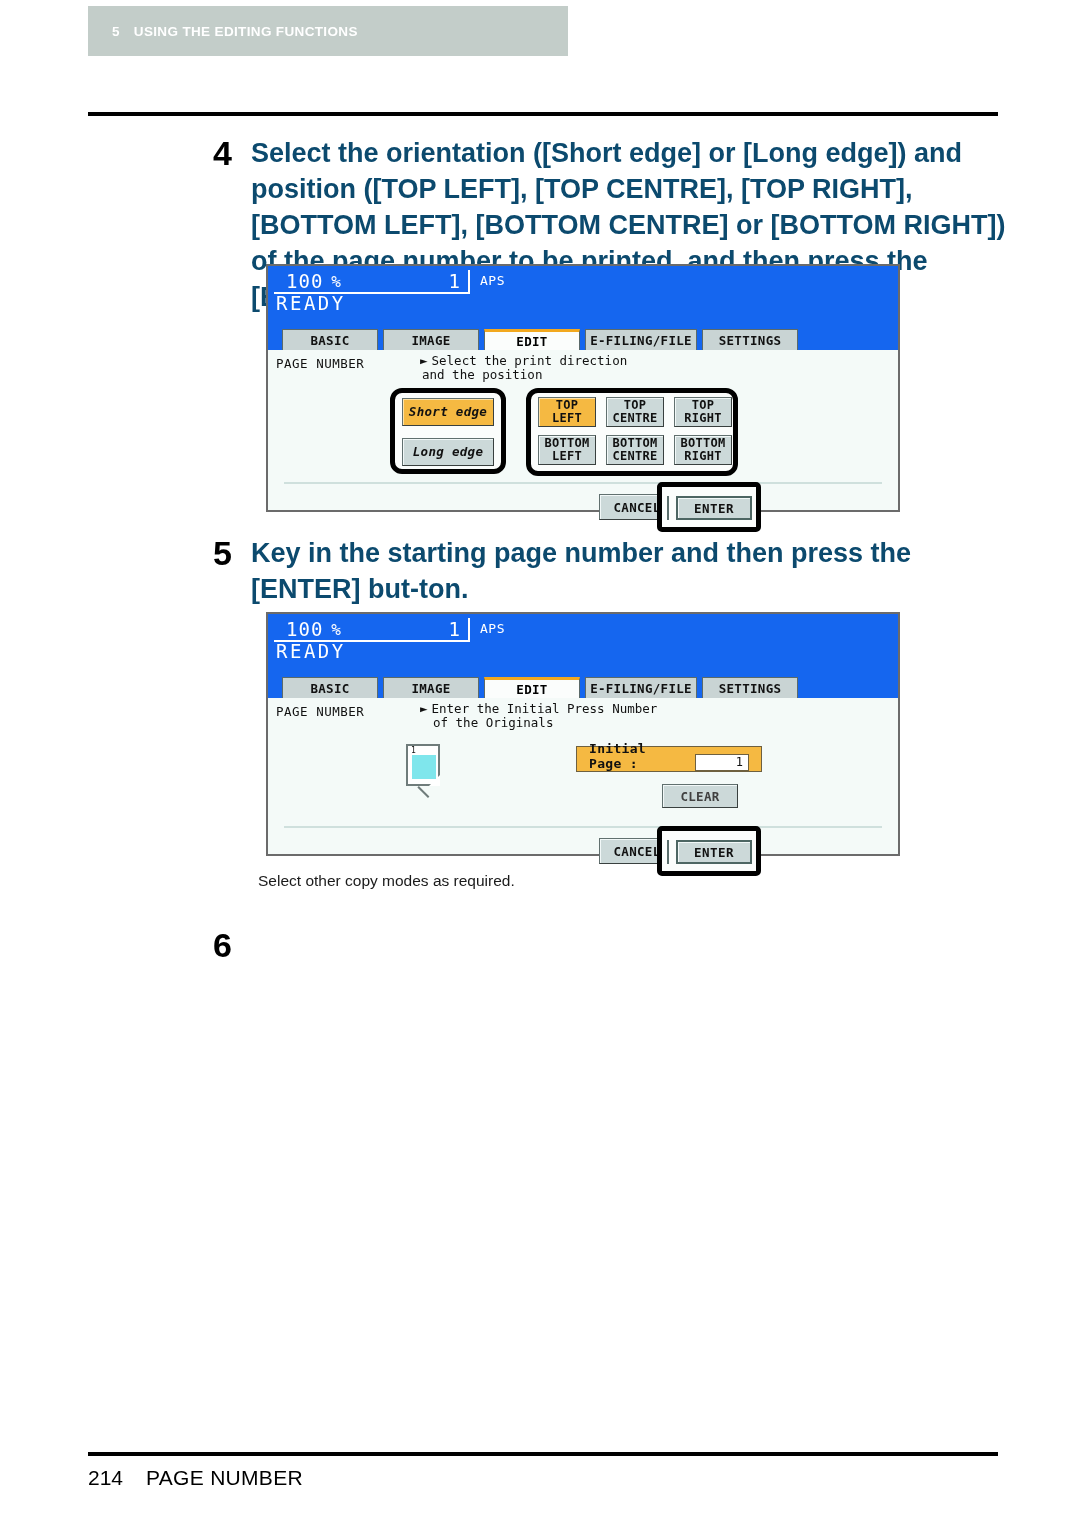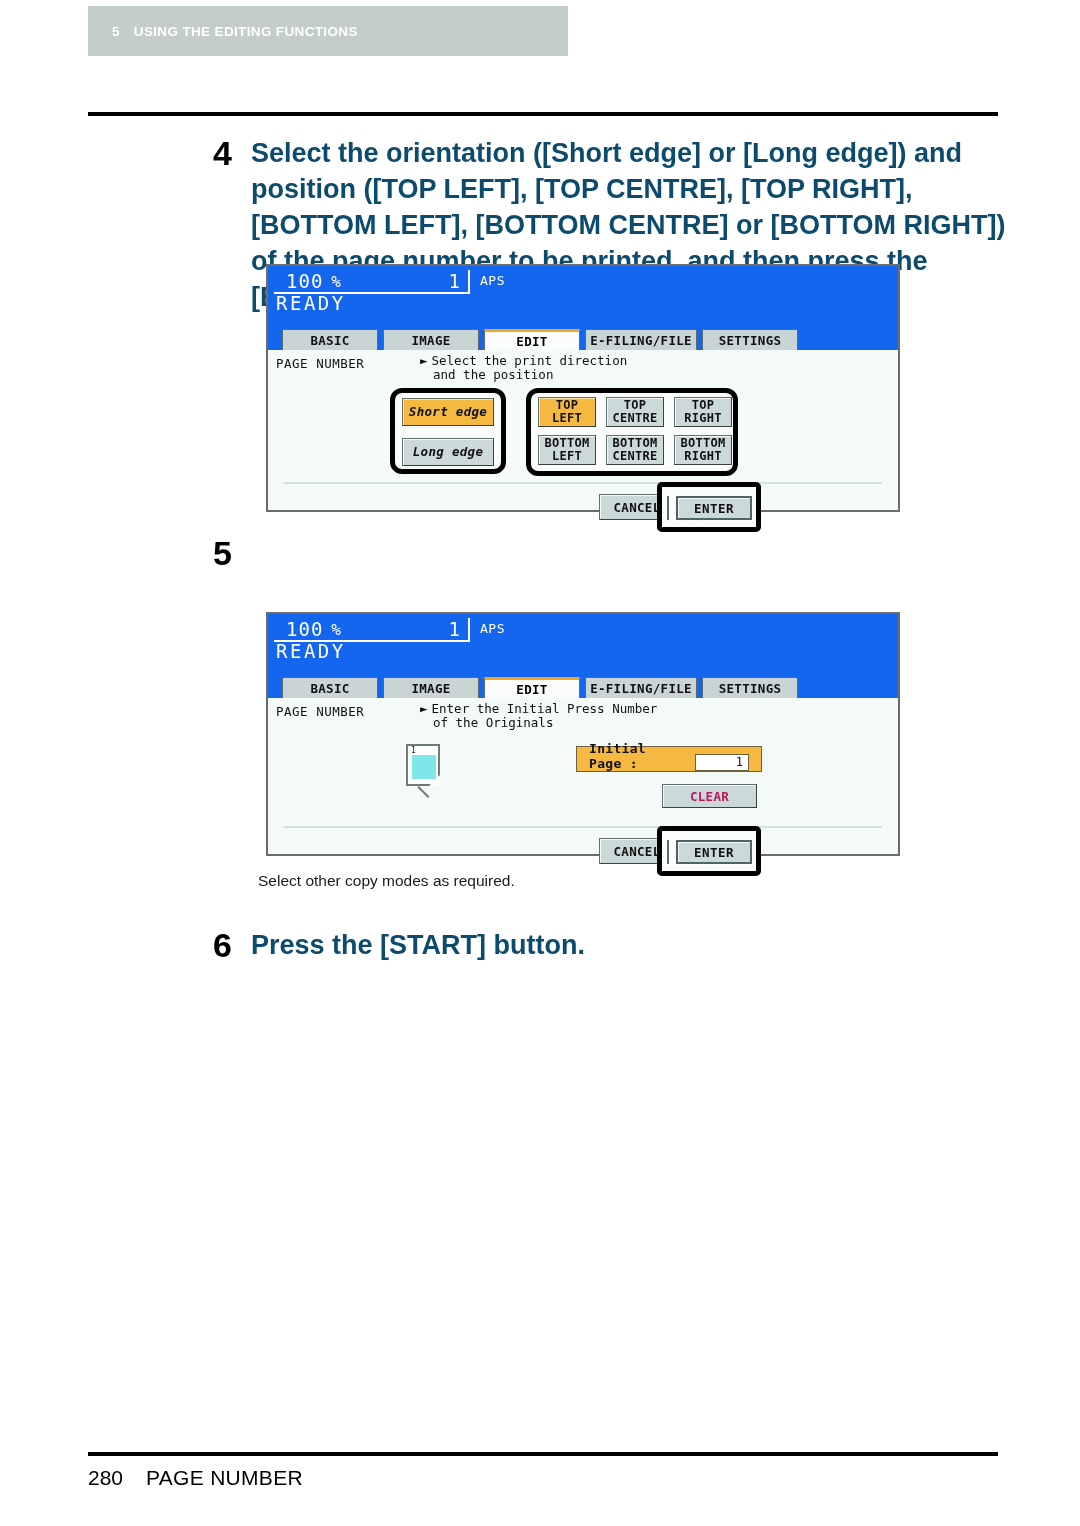--- a/index.html
+++ b/index.html
@@ -361,35 +361,35 @@
     box-sizing: border-box;
     font-size: 12px;
     font-family: "DejaVu Sans Mono", monospace;
     color: #111;
     text-align: right;
     padding-right: 5px;
     line-height: 15px;
   }
   .clear-btn {
     position: absolute;
-    width: 95px;
+    width: 76px;
     height: 24px;
     background: #ccd9d9;
     border: 1px solid #61706f;
     border-right-color: #39403f;
     border-bottom-color: #39403f;
     box-shadow: inset 1px 1px 0 #f2f8f8;
     box-sizing: border-box;
     display: flex;
     align-items: center;
     justify-content: center;
     font-size: 12.5px;
     font-weight: bold;
     font-family: "DejaVu Sans Mono", monospace;
-    color: #be185d;
+    color: #404040;
     letter-spacing: 0.3px;
     cursor: pointer;
   }
 
   
   .page-icon {
     position: absolute;
     width: 34px;
     height: 42px;
     background: #ffffff;
@@ -467,21 +467,21 @@
     <div class="tab">IMAGE</div>
     <div class="tab active">EDIT</div>
     <div class="tab wide">E-FILING/FILE</div>
     <div class="tab">SETTINGS</div>
   </div>
 
   <div class="lcd-body">
     <div class="func-name">PAGE NUMBER</div>
     <div class="instr">
       <div><span class="arrow">►</span><span>Select the print direction</span></div>
-      <div style="margin-left:13px">and the position</div>
+      <div style="margin-left:2px">and the position</div>
     </div>
 
     <div class="callout" style="left:122px; top:38px; width:116px; height:86px;"></div>
     <div class="lcdbtn orient-btn sel" style="left:134px; top:48px;">
       <span>Short edge</span>
     </div>
     <div class="lcdbtn orient-btn" style="left:134px; top:88px;">
       <span>Long edge</span>
     </div>
 
@@ -520,20 +520,21 @@
       <div class="enter-tick"></div>
       <div class="enter-btn">
         <span>ENTER</span>
       </div>
     </div>
   </div>
 </div>
 
 <div class="step" id="step-5">
   <div class="step-num">5</div>
+  <div class="step-text">Key in the starting page number and then press the [ENTER] but-ton.</div>
 </div>
 
 <div class="lcd" id="panel-2">
 
   <div class="lcd-blue">
     <div class="zoom-box">
       <span class="zoom-val">100</span>
       <span class="zoom-pct">%</span>
       <span class="copy-count">1</span>
     </div>
@@ -583,21 +584,20 @@
         <span>ENTER</span>
       </div>
     </div>
   </div>
 </div>
 
 <div id="note-text">Select other copy modes as required.</div>
 
 <div class="step" id="step-6">
   <div class="step-num">6</div>
-  <div class="step-text">Press the [START] button.</div>
 </div>
 
 <div id="bottom-rule"></div>
 
 <div id="footer">
-  <span class="pg">280</span>
+  <span class="pg">214</span>
   <span class="sec">PAGE NUMBER</span>
 </div>
 
 </body></html>

